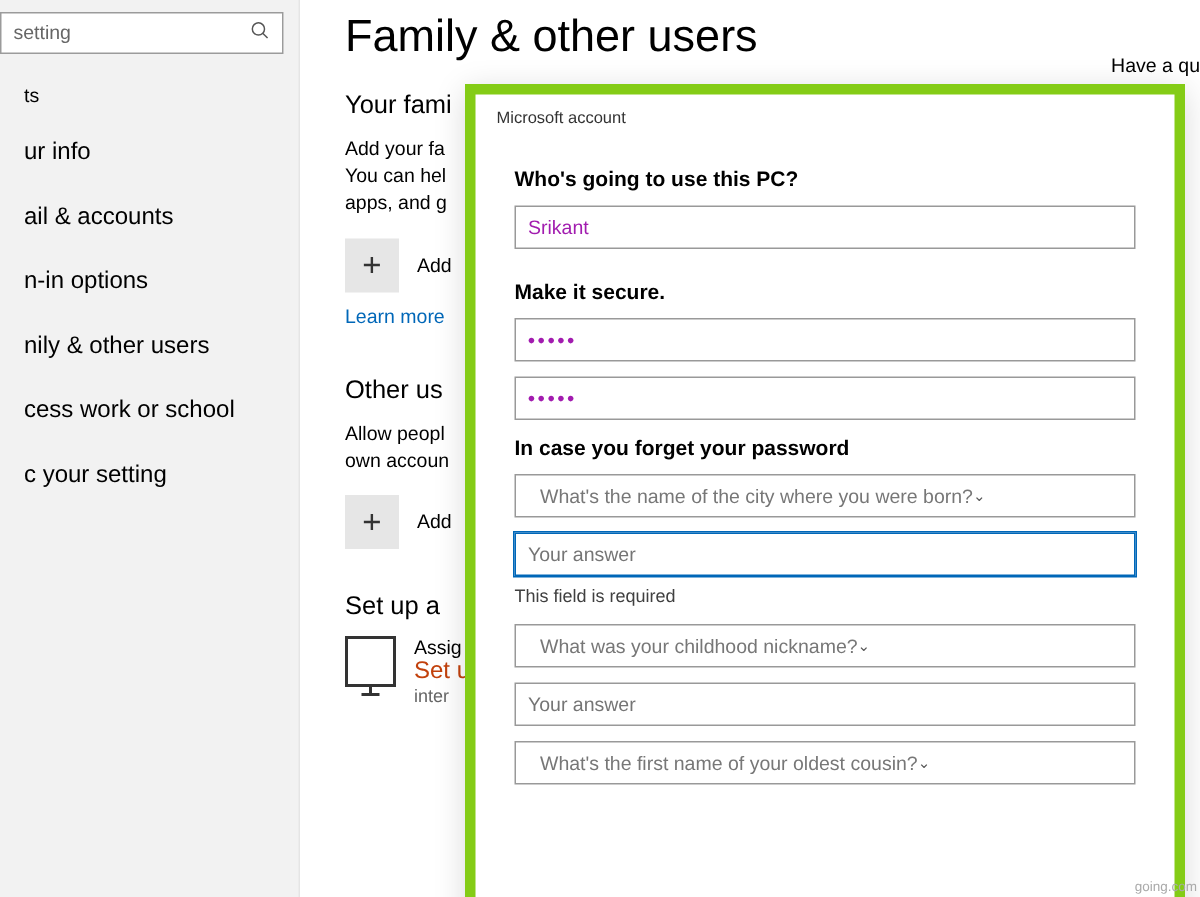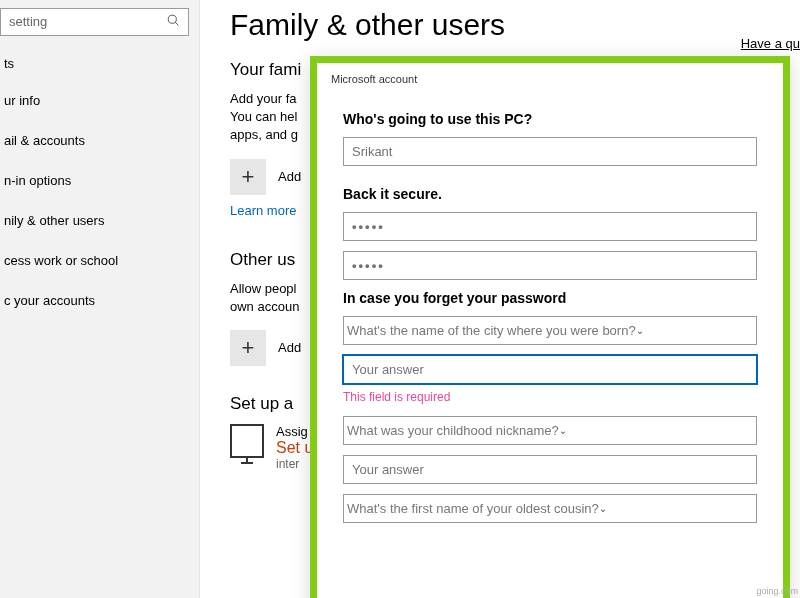--- a/index.html
+++ b/index.html
@@ -2,44 +2,44 @@
 <html><head>
 <meta charset="utf-8">
 <style>
 *{box-sizing:border-box;margin:0;padding:0;font-family:"Segoe UI",Arial,sans-serif}
 body{background:#fff;color:#000;font-size:13px;width:800px;height:598px;overflow:hidden;position:relative}
 .app{display:flex;height:100%}
 .sidebar{width:200px;background:#f2f2f2;border-right:1px solid #e5e5e5;padding:0;height:100%}
 .sb-home{padding:10px 0 6px 0;font-size:13px;color:#000}
 .search-box{display:flex;align-items:flex-start;justify-content:space-between;border:1px solid #9b9b9b;background:#fff;margin:8px 10px 14px 0;padding:5px 8px;font-size:13px;color:#666}
 .search-box .mag{font-size:12px;color:#555}
-.sb-cat{font-size:13px;padding:6px 0 10px 4px;color:#000}
+.sb-cat{font-size:13px;padding:6px 0 10px 16px;color:#000}
 .sb-items{}
-.sb-item{padding:12px 4px 12px 4px;font-size:13px;color:#000;cursor:pointer;border-bottom:1px solid rgba(0,0,0,0)}
+.sb-item{padding:12px 4px 12px 16px;font-size:16px;color:#000;cursor:pointer;border-bottom:1px solid rgba(0,0,0,0)}
 .main{flex:1;padding:0 24px 0 30px;background:#fff;position:relative;height:100%}
 h1{font-weight:400;font-size:30px;margin:8px 0 18px 0}
 h2{font-weight:400;font-size:17px;margin:8px 0 10px 0}
 .desc{font-size:13px;line-height:1.4;color:#000;margin-bottom:14px}
 .row{display:flex;align-items:center;gap:12px;margin-bottom:8px}
 .plusbtn{width:36px;height:36px;background:#e6e6e6;display:flex;align-items:center;justify-content:center;font-size:22px;color:#333;cursor:pointer}
 .link{color:#0067b8;font-size:13px;cursor:pointer;margin-bottom:24px;display:inline-block}
-.have-q{position:absolute;top:36px;right:0;font-size:13px;text-decoration:underline;color:#000}
+.have-q{position:absolute;top:36px;right:0;font-size:13px;color:#000}
 .kiosk-ic{width:34px;height:34px;border:2px solid #333;display:flex;align-items:flex-start;justify-content:center;position:relative}
 .kiosk-ic::after{content:"";position:absolute;bottom:-6px;left:50%;width:2px;height:6px;background:#333;transform:translateX(-50%)}
 .kiosk-ic::before{content:"";position:absolute;bottom:-8px;left:50%;width:12px;height:2px;background:#333;transform:translateX(-50%)}
 .modal{position:absolute;left:310px;top:56px;width:480px;height:596px;background:#fff;border:7px solid #84cc16;box-shadow:0 4px 20px rgba(0,0,0,0.15)}
 .modal-title{font-size:11px;color:#333;padding:10px 14px 16px 14px}
 .modal-body{padding:0 26px}
 .m-h{font-weight:600;font-size:14px;margin:10px 0 10px 0}
-.field{width:100%;border:1px solid #999;padding:6px 8px;font-size:13px;margin-bottom:10px;outline:none;color:#737373}
+.field{width:100%;border:1px solid #999;padding:6px 8px;font-size:13px;margin-bottom:10px;outline:none;color:#a21caf}
 .field.placeholder{color:#7f1d1d}
 .field.pw{letter-spacing:2px;font-weight:bold}
-.select{display:flex;align-items:center;width:100%;border:1px solid #999;padding:6px 3px;font-size:13px;margin-bottom:10px;color:#777;cursor:pointer}
+.select{display:flex;align-items:center;width:100%;border:1px solid #999;padding:6px 16px;font-size:13px;margin-bottom:10px;color:#777;cursor:pointer}
 .chev{font-size:10px;color:#555}
-.err{color:#ec4899;font-size:12px;margin:-4px 0 12px 0}
+.err{color:#404040;font-size:12px;margin:-4px 0 12px 0}
 .focused{border:1px solid #0067b8;box-shadow:0 0 0 1px #0067b8}
 .modal-footer{position:absolute;bottom:12px;right:14px;display:flex;gap:24px}
 .btn{padding:8px 30px;font-size:13px;border:none;cursor:pointer}
 .btn-primary{background:#0067b8;color:#fff}
 .btn-secondary{background:#ccc;color:#000}
 .watermark{position:absolute;bottom:2px;right:2px;font-size:9px;color:#aaa;z-index:99}
 </style>
 </head>
 <body>
 
@@ -54,21 +54,21 @@
           </svg>
       </span>
     </div>
     <div class="sb-cat">ts</div>
     <div class="sb-items">
       <div class="sb-item">ur info</div>
       <div class="sb-item">ail &amp; accounts</div>
       <div class="sb-item">n-in options</div>
       <div class="sb-item">nily &amp; other users</div>
       <div class="sb-item">cess work or school</div>
-      <div class="sb-item">c your accounts</div>
+      <div class="sb-item">c your setting</div>
     </div>
   </div>
 
   <div class="main">
     <h1>Family &amp; other users</h1>
     <div class="have-q">Have a qu</div>
 
     <h2>Your fami</h2>
     <div class="desc" style="white-space:pre-line">Add your fa
 You can hel
@@ -102,21 +102,21 @@
     </div>
   </div>
 </div>
 
 <div class="modal">
   <div class="modal-title">Microsoft account</div>
   <div class="modal-body">
     <div class="m-h">Who's going to use this PC?</div>
     <input class="field" value="Srikant" style="">
 
-    <div class="m-h">Back it secure.</div>
+    <div class="m-h">Make it secure.</div>
     <div class="field pw">•••••</div>
     <div class="field pw">•••••</div>
 
     <div class="m-h">In case you forget your password</div>
 
     <div class="select">
       <span>What's the name of the city where you were born?</span>
       <span class="chev">⌄</span>
     </div>
     <input class="field placeholder focused" placeholder="Your answer" style="">

